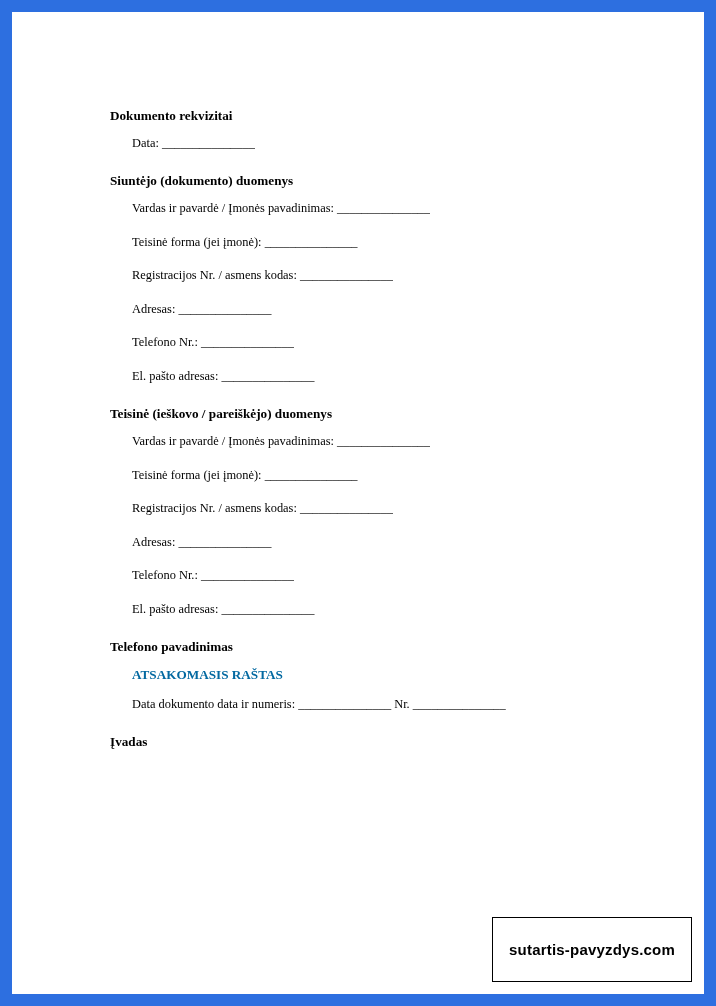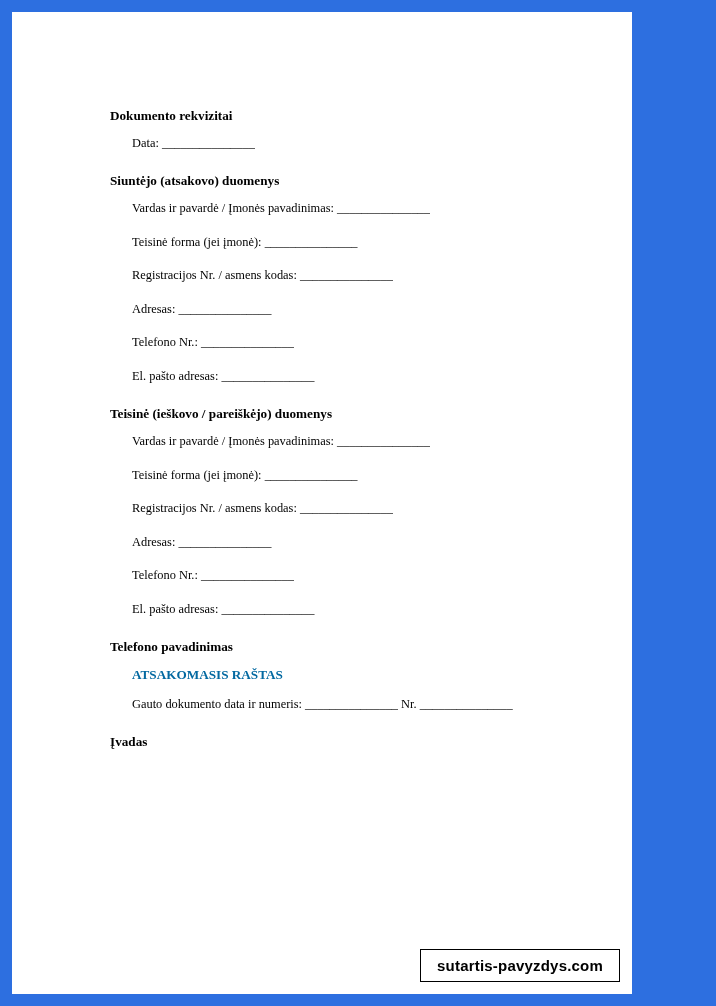--- a/index.html
+++ b/index.html
@@ -11,21 +11,21 @@
     height: 1006px;
     background: #2d6fe0;
     font-family: "Liberation Serif", serif;
     overflow: hidden;
     position: relative;
   }
   #page {
     position: absolute;
     left: 12px;
     top: 12px;
-    width: 620px;
+    width: 692px;
     height: 982px;
     background: #ffffff;
     box-sizing: border-box;
     overflow: hidden;
   }
   #doc-body {
     position: absolute;
     left: 0;
     top: 0;
     width: 692px;
@@ -64,21 +64,21 @@
   }
   .block {
     margin-bottom: 8px;
   }
   .watermark {
     position: absolute;
     right: 12px;
     bottom: 12px;
     background: #ffffff;
     border: 1px solid #000000;
-    padding: 7px 16px;
+    padding: 23px 16px;
     font-family: "Liberation Sans", sans-serif;
     font-weight: bold;
     font-size: 15px;
     color: #000000;
     letter-spacing: 0.2px;
     white-space: nowrap;
   }
 </style>
 </head>
 <body>
@@ -86,21 +86,21 @@
 <div id="page">
 
   <div id="doc-body">
 
     <div class="block">
       <p class="section-heading">Dokumento rekvizitai</p>
       <p class="field-line">Data: _______________</p>
     </div>
 
     <div class="block">
-      <p class="section-heading spaced">Siuntėjo (atsakovo) duomenys</p>
+      <p class="section-heading spaced">Siuntėjo (dokumento) duomenys</p>
       <p class="field-line">Vardas ir pavardė / Įmonės pavadinimas: _______________</p>
       <p class="field-line">Teisinė forma (jei įmonė): _______________</p>
       <p class="field-line">Registracijos Nr. / asmens kodas: _______________</p>
       <p class="field-line">Adresas: _______________</p>
       <p class="field-line">Telefono Nr.: _______________</p>
       <p class="field-line">El. pašto adresas: _______________</p>
     </div>
 
     <div class="block">
       <p class="section-heading spaced">Teisinė (ieškovo / pareiškėjo) duomenys</p>
@@ -111,21 +111,21 @@
       <p class="field-line">Telefono Nr.: _______________</p>
       <p class="field-line">El. pašto adresas: _______________</p>
     </div>
 
     <div class="block">
       <p class="section-heading spaced">Telefono pavadinimas</p>
       <p class="doc-title">ATSAKOMASIS RAŠTAS</p>
     </div>
 
     <div class="block">
-      <p class="field-line">Gauto dokumento data ir numeris: _______________ Nr. _______________</p>
+      <p class="field-line">Data dokumento data ir numeris: _______________ Nr. _______________</p>
     </div>
 
     <div class="block">
       <p class="section-heading spaced">Įvadas</p>
     </div>
 
   </div>
 
   <div class="watermark">sutartis-pavyzdys.com</div>
 

